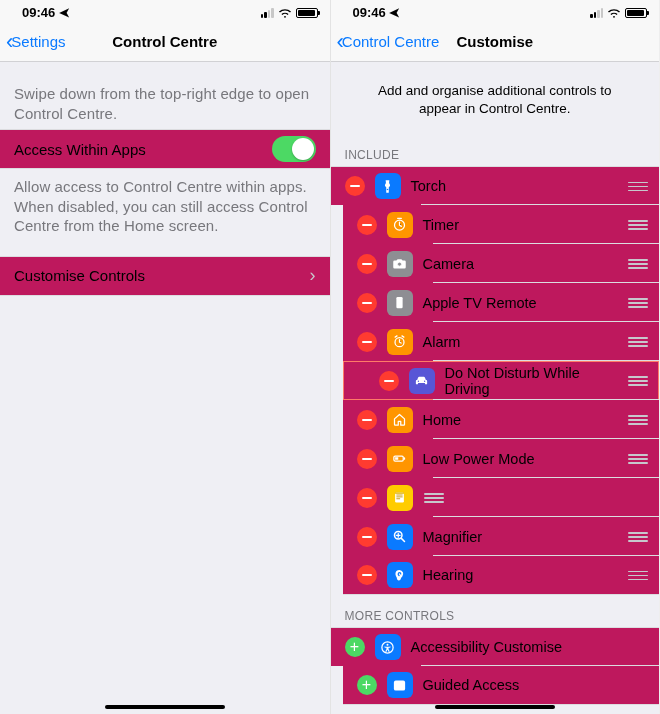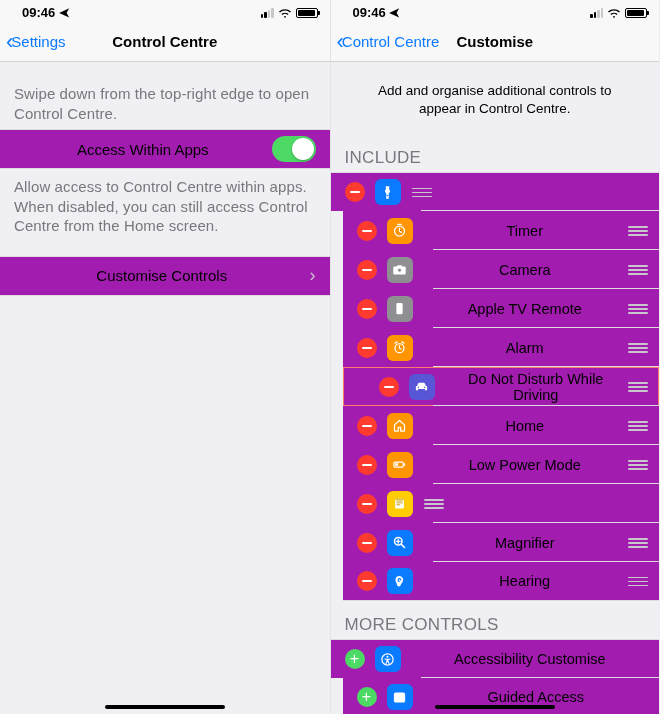--- a/index.html
+++ b/index.html
@@ -90,45 +90,44 @@
   
   .body { flex:1; overflow:hidden; }
   .footer-text {
     font-size:15px;
     color:#77777c;
     padding: 8px 14px 6px;
     line-height:1.3;
     letter-spacing:.1px;
   }
   .section-header {
-    font-size:17px;
+    font-size:12px;
     color:#77777c;
     padding: 14px 14px 4px;
     letter-spacing:.3px;
     text-transform:uppercase;
   }
   .intro {
     font-size:13.5px;
     color:#000;
     text-align:center;
     padding:20px 36px 16px;
     line-height:1.35;
   }
 
   .cell {
-    background:#a21caf;
+    background:#be185d;
     border-top:1px solid #dcdcdf;
     border-bottom:1px solid #dcdcdf;
     min-height:40px;
     display:flex;
     align-items:center;
     padding:0 14px;
     font-size:15px;
     position:relative;
-    text-align:center;
   }
   .cell + .cell { border-top:none;margin-left:12px; }
   .group .cell:first-child{border-top:1px solid #dcdcdf}
   .group .cell:last-child{border-bottom:1px solid #dcdcdf}
   .group .cell{border-top:none; border-bottom:none}
   .group .cell:not(:last-child)::after{
     content:"";
     position:absolute;left:14px; right:0; bottom:0;
     height:1px;background:#dcdcdf;
   }
@@ -339,20 +338,21 @@
 
       <div class="section-header">INCLUDE</div>
       <div class="group list" id="include-list">
           <div class="cell">
             <span class="edit-btn remove"></span>
             <span class="appicon" style="background: rgb(10, 122, 255);">
               <svg>
                 <use href="#i-torch"></use>
               </svg>
             </span>
+            <span class="label">Torch</span>
             <span class="reorder">
               <span></span>
               <span></span>
               <span></span>
             </span>
           </div>
           <div class="cell">
             <span class="edit-btn remove"></span>
             <span class="appicon" style="background: rgb(255, 149, 0);">
               <svg>

